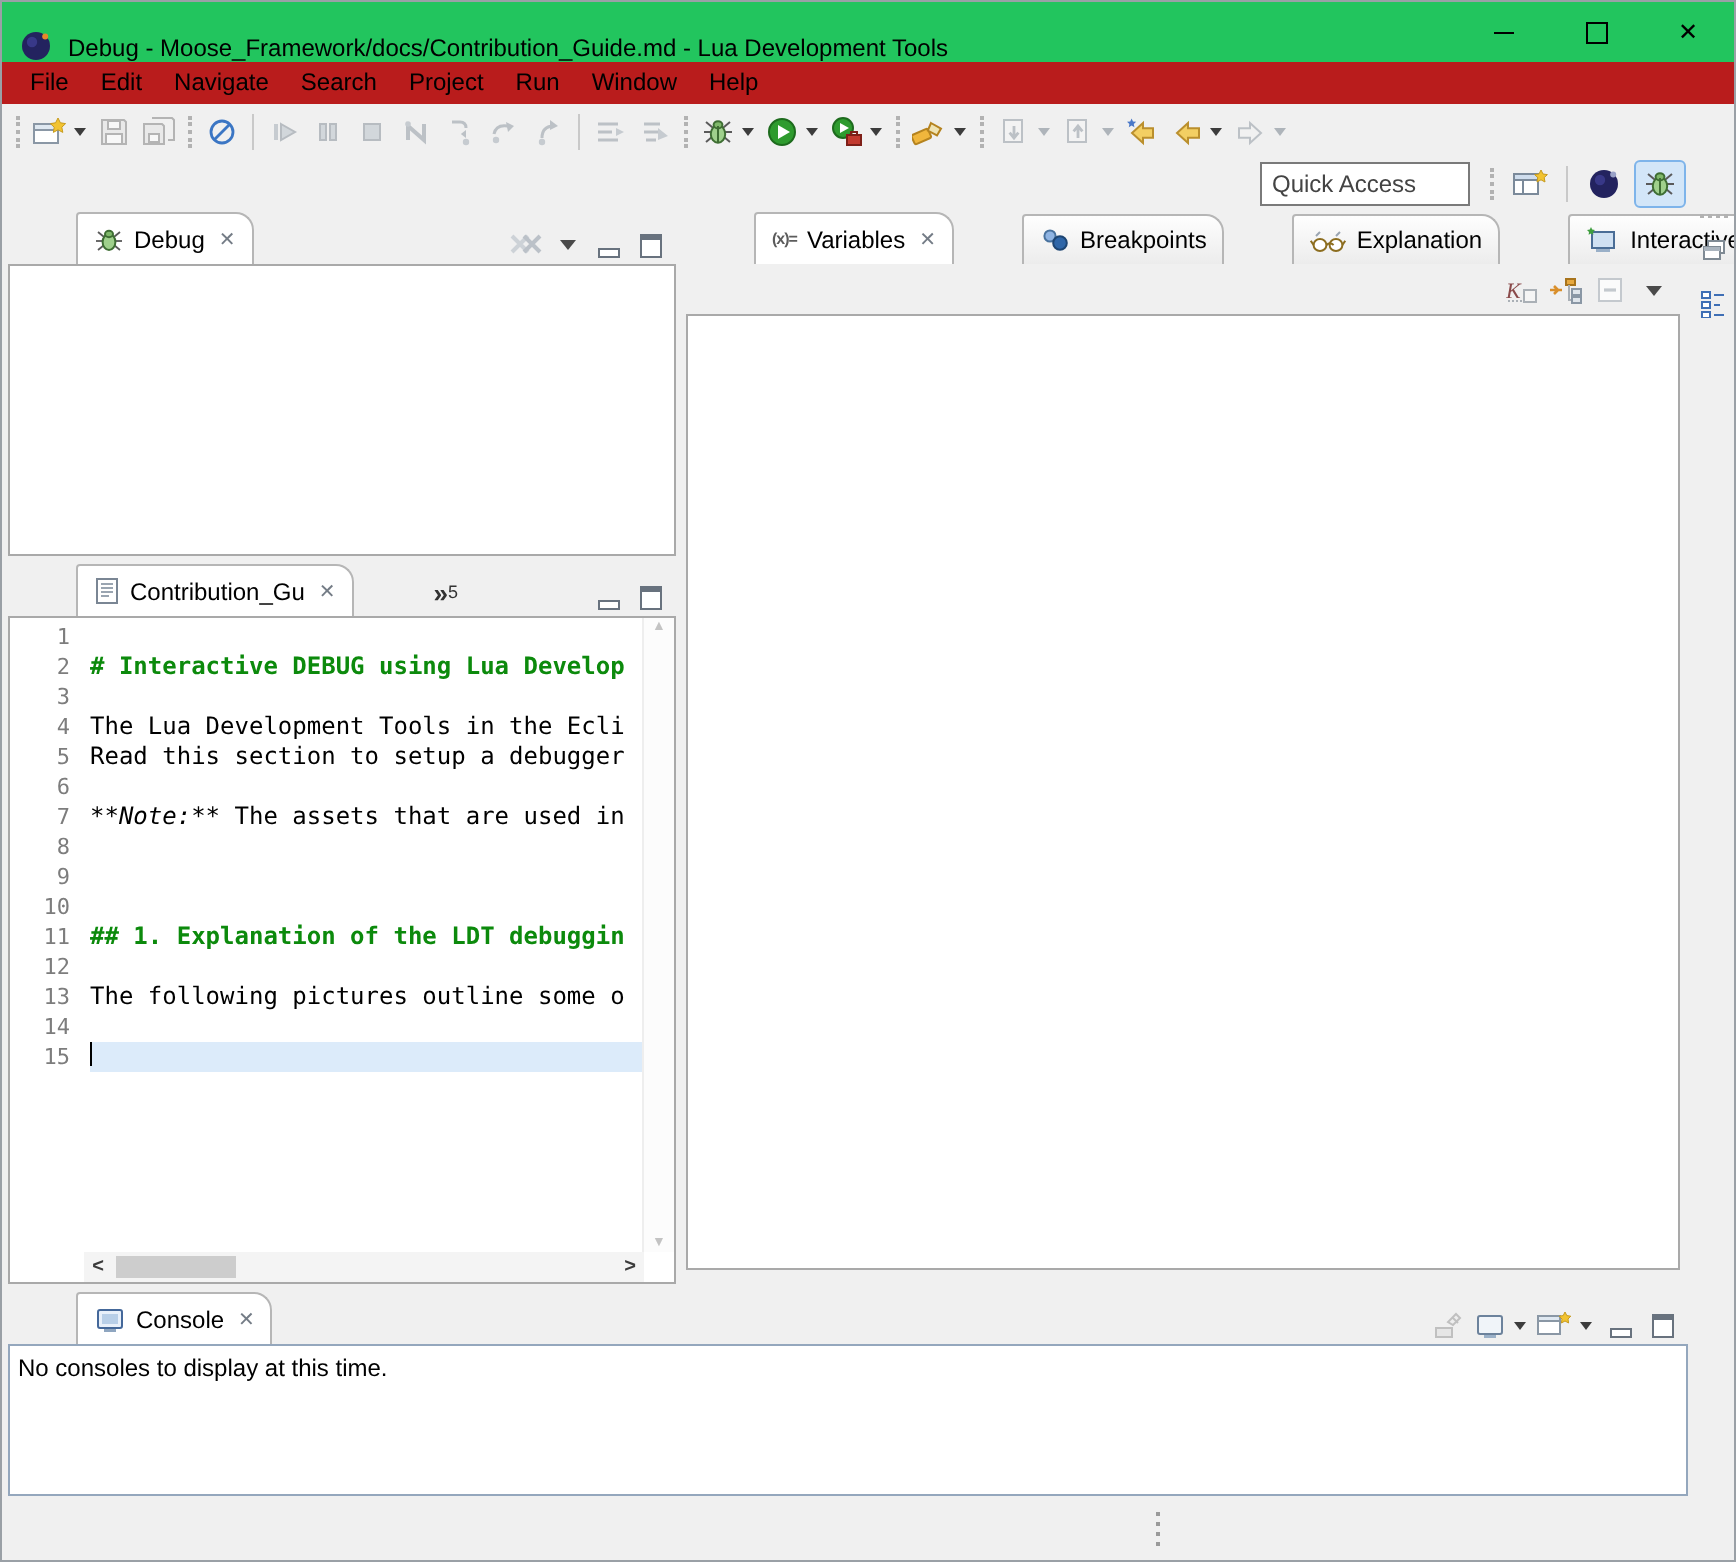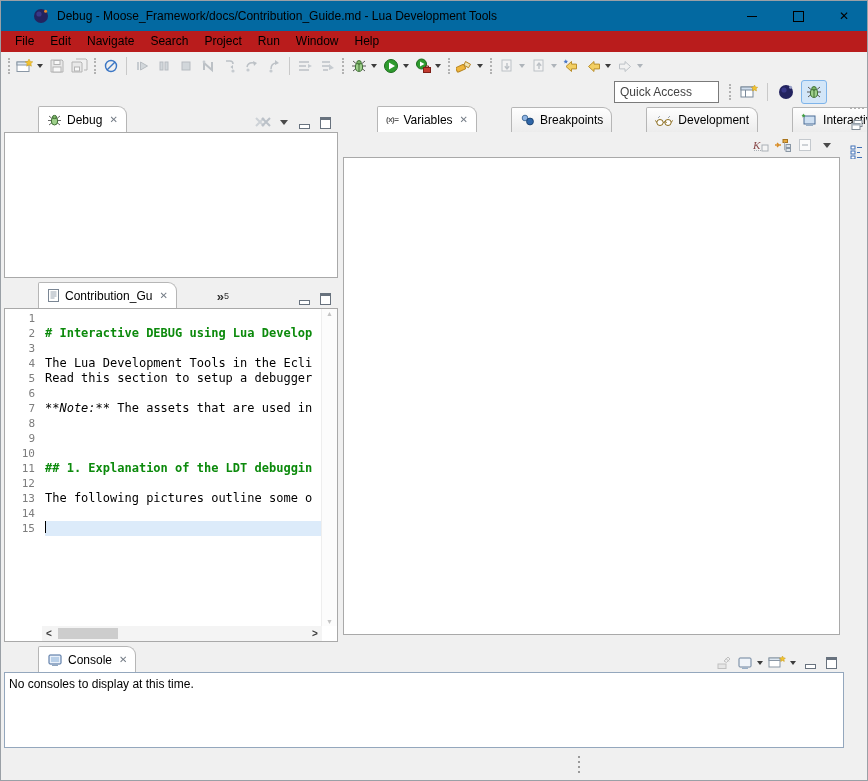--- a/index.html
+++ b/index.html
@@ -1,35 +1,35 @@
 <!DOCTYPE html>
 <html style="--heading-green: #0c8a0c; --current-line-bg: #dcebfa; --active-perspective-bg: #d3e6f8; --console-border: #94a7bd;"><head>
 <meta charset="utf-8">
 <style>
   html,body{margin:0;padding:0;}
   body{width:868px;height:781px;font-family:"Liberation Sans",sans-serif;font-size:12px;color:#000;background:#fff;}
   .win{position:relative;width:866px;height:779px;background:#f0f0f0;border:1px solid #9aa0a6;overflow:hidden;}
 
   
-  .titlebar{position:absolute;left:0;top:0;right:0;height:30px;background:#0369a1;display:flex;align-items:center;padding-left:23px;}
+  .titlebar{position:absolute;left:0;top:0;right:0;height:30px;background:#22c55e;display:flex;align-items:flex-end;}
   .ticon{margin-left:9px;display:flex;}
   .ttext{margin-left:8px;}
   .winbtns{margin-left:auto;display:flex;height:30px;}
   .wbtn{width:46px;height:30px;display:flex;align-items:center;justify-content:center;}
   .wmin{width:10px;height:0;border-top:1px solid #000;}
   .wmax{width:9px;height:9px;border:1px solid #000;}
   .wx{font-size:12px;line-height:12px;}
 
   
   .menubar{position:absolute;left:0;top:30px;right:0;height:21px;background:#b91c1c;display:flex;align-items:center;padding-left:6px;}
   .menu-item{padding:0 8px;line-height:21px;}
 
   
   .toolbar1{position:absolute;left:0;top:51px;right:0;height:27px;display:flex;align-items:center;background:#f0f0f0;padding-left:3px;}
-  .toolbar2{position:absolute;left:0;top:78px;right:16px;height:25px;display:flex;align-items:center;justify-content:flex-end;background:#f0f0f0;padding-right:23px;}
+  .toolbar2{position:absolute;left:0;top:78px;right:0;height:25px;display:flex;align-items:center;justify-content:flex-end;background:#f0f0f0;padding-right:23px;}
   .tbtn{height:22px;min-width:20px;display:flex;align-items:center;justify-content:center;padding:0 1px;}
   .dd{width:0;height:0;border-left:3px solid transparent;border-right:3px solid transparent;border-top:4px solid #3c3c3c;margin:0 3px 0 1px;}
   .dd.dis{border-top-color:#aeb4ba;}
   .grip{height:16px;border-left:2px dotted #b2b2b2;margin:0 4px;}
   .sep{width:1px;height:18px;background:#c9c9c9;margin:0 4px;}
   .qa-box{width:98px;height:20px;border:1px solid #7a7a7a;background:#fff;display:flex;align-items:center;padding-left:5px;color:#444;margin-right:6px;}
   .pbtn{width:24px;height:22px;display:flex;align-items:center;justify-content:center;border:1px solid transparent;border-radius:3px;margin:0 1px;}
   .pbtn.active{background:var(--active-perspective-bg);border-color:#7eb4ea;}
 
   
@@ -376,21 +376,21 @@
         <span>Breakpoints</span>
       </div>
       <div class="tab">
         <svg width="18" height="13">
             <ellipse cx="5" cy="8.5" rx="3.2" ry="3" fill="#fff" stroke="#8c6d1f"></ellipse>
             <ellipse cx="13" cy="8.5" rx="3.2" ry="3" fill="#fff" stroke="#8c6d1f"></ellipse>
             <path d="M8.2 8.5q1.8-1.6 3.6 0" stroke="#8c6d1f" fill="none"></path>
             <path d="M1.8 8.5L.4 6.4M16.2 8.5l1.4-2.1" stroke="#8c6d1f"></path>
             <path d="M3 4l2-2M13 4l2-2" stroke="#9aa5b1"></path>
           </svg>
-        <span>Development</span>
+        <span>Explanation</span>
       </div>
       <div class="tab">
         <svg width="17" height="14">
             <rect x="3" y="3" width="11" height="8" fill="#cfe0f2" stroke="#4a6d96"></rect>
             <rect x="5" y="11.5" width="7" height="1.5" fill="#9ab0c8"></rect>
             <path d="M2.5 0.5l.6 1.3 1.4.2-1 1 .2 1.4-1.2-.7-1.2.7.2-1.4-1-1 1.4-.2z" fill="#3f9e3f"></path>
           </svg>
         <span>Interactive Console</span>
       </div>
       <div class="hdr-btns">

